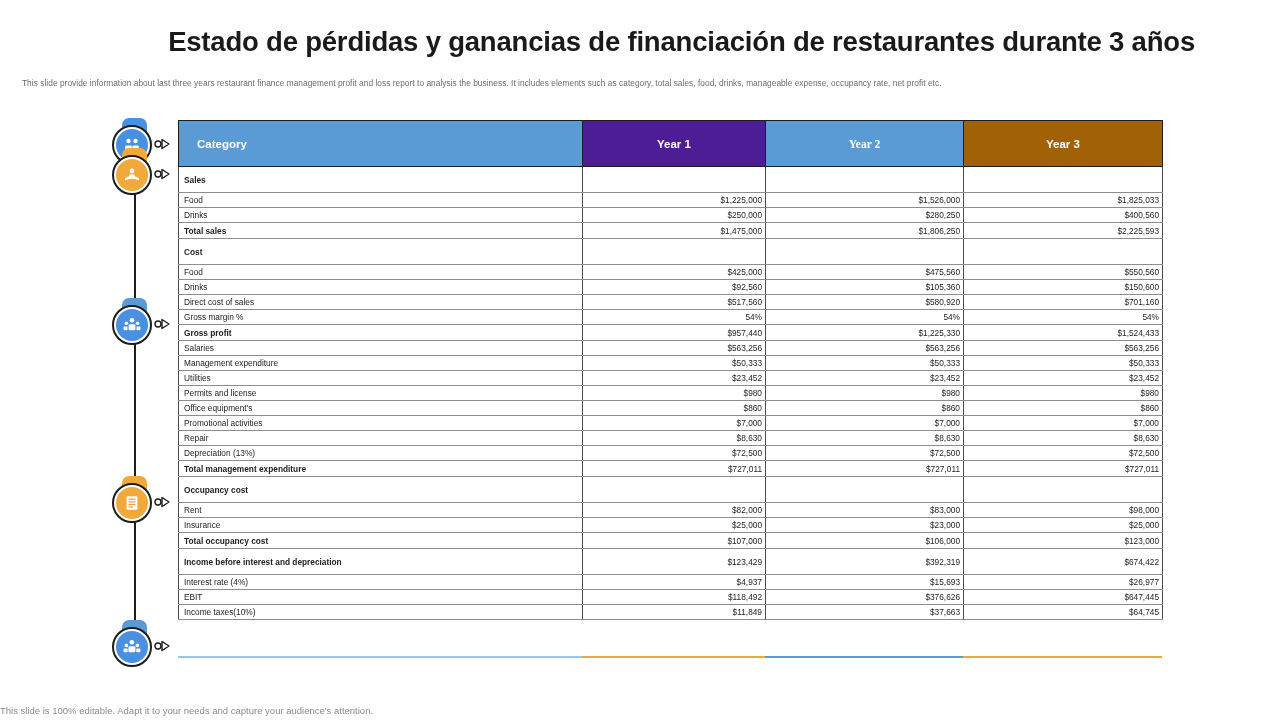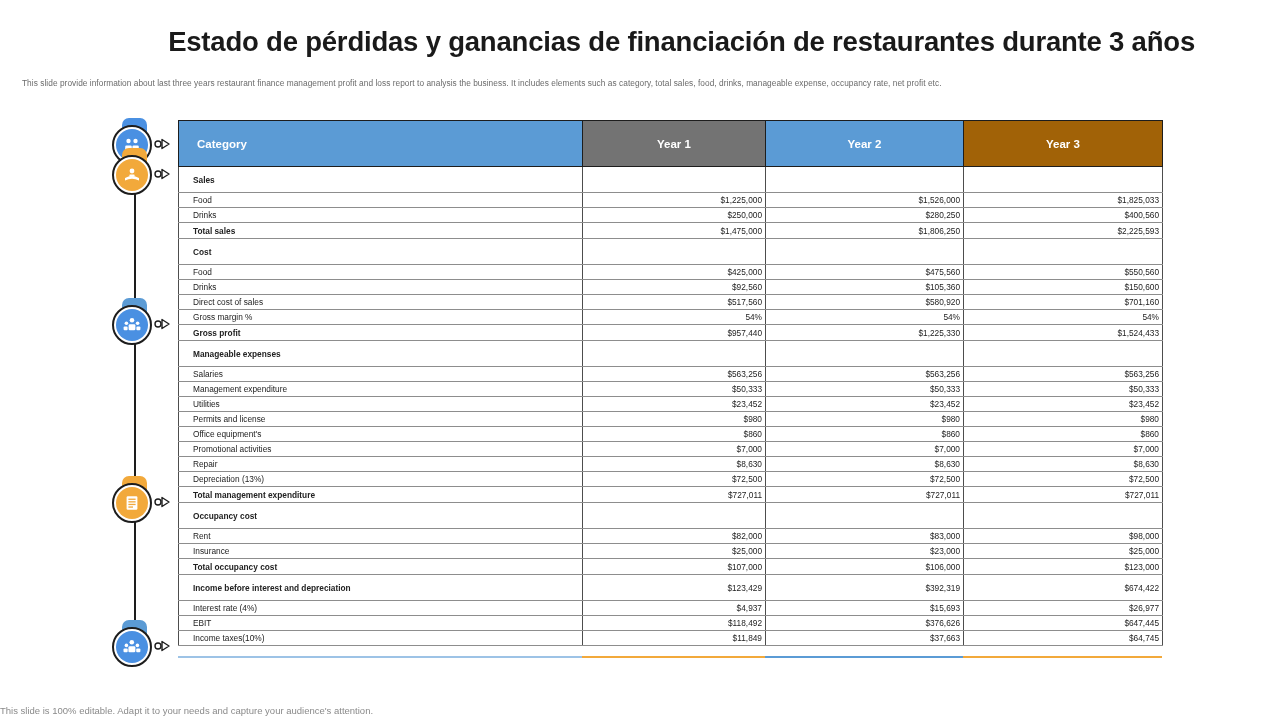--- a/index.html
+++ b/index.html
@@ -140,37 +140,37 @@
     font-weight: 700;
     text-align: center;
     border: 1px solid #1d1d1d;
     box-sizing: border-box;
   }
   #pl-table thead th.h-cat {
     background: #5b9bd5;
     text-align: left;
     padding-left: 18px;
   }
-  #pl-table thead th.h-y1 { background: #737373; }
-  #pl-table thead th.h-y2 { background: #5b9bd5; }
+  #pl-table thead th.h-y1 { background: #4c1d95; }
+  #pl-table thead th.h-y2 { background: #5b9bd5; font-family: Liberation Serif, serif; }
   #pl-table thead th.h-y3 { background: #a16207; }
 
   #pl-table tbody td {
     border-left: 1px solid #4d4d4d;
     border-right: 1px solid #4d4d4d;
     border-top: 0.8px solid #8d8d8d;
     border-bottom: 0.8px solid #8d8d8d;
     box-sizing: border-box;
     padding: 0 6px;
     white-space: nowrap;
     overflow: hidden;
   }
   #pl-table tbody td.lbl {
     text-align: left;
-    padding-left: 14px;
+    padding-left: 5px;
     font-size: 8.3px;
     color: #222;
   }
   #pl-table tbody td.num {
     text-align: right;
     padding-right: 3px;
     font-size: 8.3px;
     color: #222;
   }
 
@@ -367,26 +367,20 @@
         <td class="num">54%</td>
         <td class="num">54%</td>
         <td class="num">54%</td>
       </tr>
       <tr class="r-total">
         <td class="lbl">Gross profit</td>
         <td class="num">$957,440</td>
         <td class="num">$1,225,330</td>
         <td class="num">$1,524,433</td>
       </tr>
-      <tr class="r-section">
-        <td class="lbl">Manageable expenses</td>
-        <td class="num"></td>
-        <td class="num"></td>
-        <td class="num"></td>
-      </tr>
       <tr class="r-item">
         <td class="lbl">Salaries</td>
         <td class="num">$563,256</td>
         <td class="num">$563,256</td>
         <td class="num">$563,256</td>
       </tr>
       <tr class="r-item">
         <td class="lbl">Management  expenditure</td>
         <td class="num">$50,333</td>
         <td class="num">$50,333</td>

